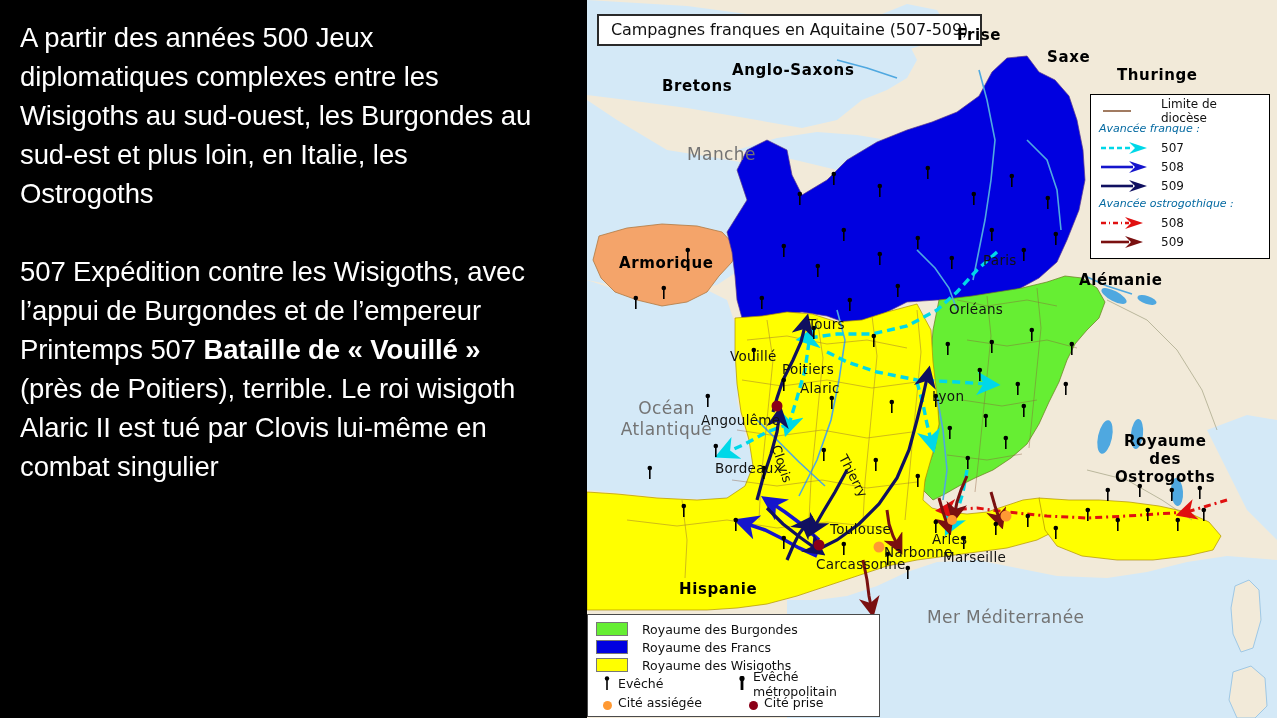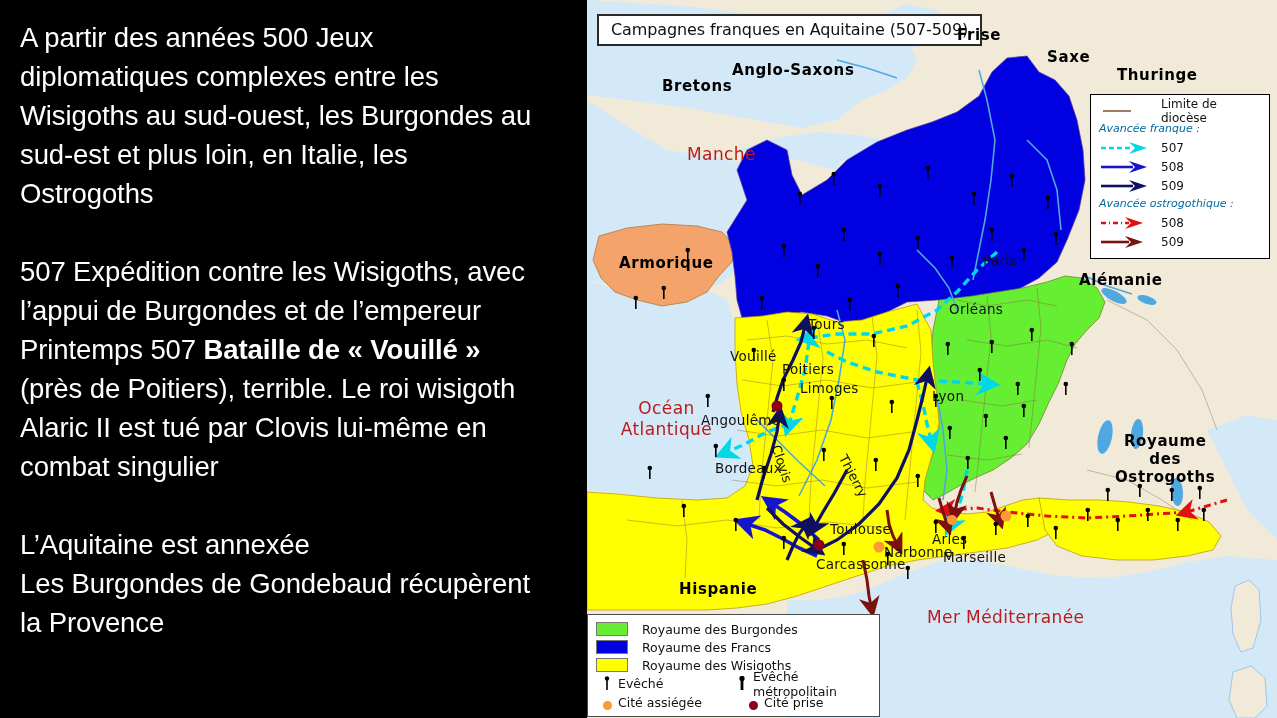--- a/index.html
+++ b/index.html
@@ -22,21 +22,21 @@
   
   #map{
     position:absolute;left:587px;top:0;width:690px;height:718px;
     background:#f2ead9;overflow:hidden;
   }
   #mapsvg{position:absolute;left:0;top:0;width:690px;height:718px;}
 
   
   .mlab{position:absolute;white-space:nowrap;font-family:"DejaVu Sans",sans-serif;pointer-events:none;}
   .people{font-weight:bold;color:#000;font-size:15px;letter-spacing:0.6px;}
-  .sea{color:#b91c1c;font-size:17px;letter-spacing:0.4px;}
+  .sea{color:#737373;font-size:17px;letter-spacing:0.4px;}
   .city{color:#111;font-size:13.5px;letter-spacing:0.3px;}
   .kingdom{font-weight:bold;color:#000;font-size:15px;letter-spacing:0.6px;text-align:center;line-height:18px;}
   .armyname{color:#111;font-size:13px;font-weight:normal;}
 
   
   #titlebox{
     position:absolute;left:10px;top:14px;
     background:#fff;border:2.5px solid #2a2a2a;
     padding:4px 12px 5px 12px;
     font-family:"DejaVu Sans",sans-serif;font-size:16px;color:#111;
@@ -90,25 +90,20 @@
       <div>l’appui de Burgondes et de l’empereur</div>
     </div>
 
     <div class="para">
       <div><span>Printemps 507 </span><span class="b">Bataille de « Vouillé »</span></div>
       <div>(près de Poitiers), terrible. Le roi wisigoth</div>
       <div>Alaric II est tué par Clovis lui-même en</div>
       <div>combat singulier</div>
     </div>
 
-    <div class="para gap">
-      <div>L’Aquitaine est annexée</div>
-      <div>Les Burgondes de Gondebaud récupèrent</div>
-      <div>la Provence</div>
-    </div>
 
   </div>
 
   <div id="map">
 
     <svg id="mapsvg" viewBox="0 0 690 718">
       <defs>
         <marker id="ah-cy" markerWidth="7" markerHeight="7" refX="3" refY="3.5" orient="auto">
           <path d="M0,0 L7,3.5 L0,7 L2,3.5 Z" fill="#00d8e8"></path>
         </marker>
@@ -446,21 +441,21 @@
 
     <div class="mlab sea" style="left:100px;top:144px">Manche</div>
     <div class="mlab sea" style="left:22px;top:398px;line-height:21px;text-align:center;width:115px">Océan<br>Atlantique</div>
     <div class="mlab sea" style="left:340px;top:607px">Mer Méditerranée</div>
 
     <div class="mlab city" style="left:396px;top:252px">Paris</div>
     <div class="mlab city" style="left:362px;top:301px">Orléans</div>
     <div class="mlab city" style="left:221px;top:316px">Tours</div>
     <div class="mlab city" style="left:143px;top:348px">Vouillé</div>
     <div class="mlab city" style="left:195px;top:361px">Poitiers</div>
-    <div class="mlab city" style="left:213px;top:380px">Limoges</div>
+    <div class="mlab city" style="left:213px;top:380px">Alaric</div>
     <div class="mlab city" style="left:114px;top:412px">Angoulême</div>
     <div class="mlab city" style="left:128px;top:460px">Bordeaux</div>
     <div class="mlab city" style="left:345px;top:388px">Lyon</div>
     <div class="mlab city" style="left:243px;top:521px">Toulouse</div>
     <div class="mlab city" style="left:229px;top:556px">Carcassonne</div>
     <div class="mlab city" style="left:297px;top:544px">Narbonne</div>
     <div class="mlab city" style="left:345px;top:531px">Arles</div>
     <div class="mlab city" style="left:356px;top:549px">Marseille</div>
 
     <div class="mlab armyname" style="left:196px;top:443px;transform:rotate(72deg);transform-origin:left top">Clovis</div>

